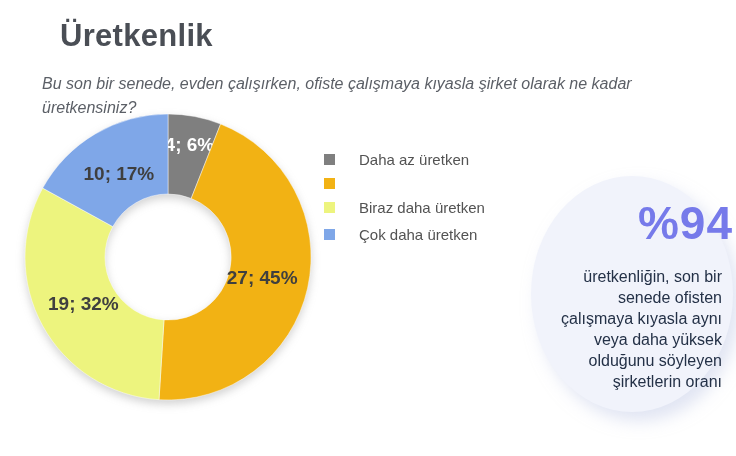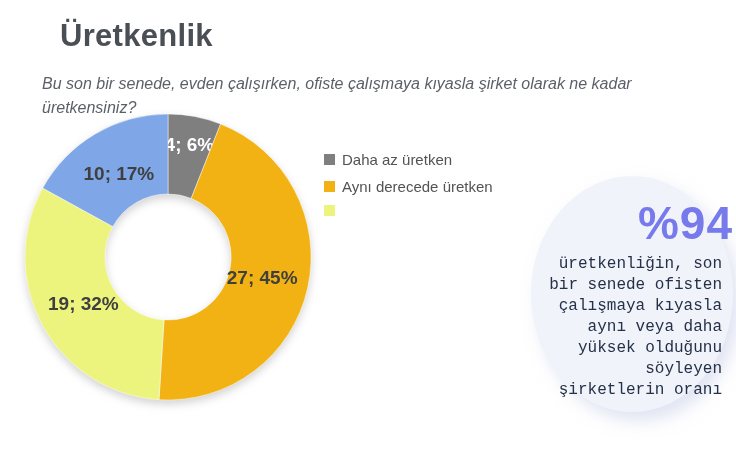--- a/index.html
+++ b/index.html
@@ -52,21 +52,21 @@
     position: absolute;
     left: 324px;
     top: 151px;
     margin: 0;
     padding: 0;
     list-style: none;
   }
   .legend li {
     display: flex;
     align-items: center;
-    gap: 7px;
+    gap: 24px;
     margin-bottom: 10px;
     font-size: 15px;
     line-height: 17px;
     color: #535353;
   }
   .legend .swatch {
     width: 11px;
     height: 11px;
     flex: 0 0 11px;
     display: inline-block;
@@ -83,26 +83,25 @@
     text-align: right;
   }
   .stat {
     margin-top: 20px;
     font-size: 46px;
     font-weight: bold;
     letter-spacing: 1px;
     color: #767aea;
   }
   .stat-desc {
-    margin: 4px auto 0;
+    margin: 16px auto 0;
     width: 180px;
     font-size: 16px;
     line-height: 21px;
     color: #243147;
-    font-family: Liberation Mono, monospace;
   }
 </style>
 </head>
 <body>
 
 <div class="page">
 
   <h1 class="page-title">Üretkenlik</h1>
 
   <p class="question">Bu son bir senede, evden çalışırken, ofiste çalışmaya kıyasla şirket olarak ne kadar üretkensiniz?</p>
@@ -120,24 +119,28 @@
       </svg>
   </div>
 
   <ul class="legend" id="legend">
       <li>
         <span class="swatch" style="background: rgb(127, 127, 127);"></span>
         <span>Daha az üretken</span>
       </li>
       <li>
         <span class="swatch" style="background: rgb(242, 178, 20);"></span>
-        <span>Aynı derecede üretken</span>
       </li>
       <li>
         <span class="swatch" style="background: rgb(237, 244, 126);"></span>
+        <span>Biraz daha üretken</span>
+      </li>
+      <li>
+        <span class="swatch" style="background: rgb(127, 167, 232);"></span>
+        <span>Çok daha üretken</span>
       </li>
     </ul>
 
   <div class="callout" style="background: rgb(241, 243, 251);">
     <div class="stat" style="color: rgb(118, 122, 234);">%94</div>
     <div class="stat-desc">üretkenliğin, son bir senede ofisten çalışmaya kıyasla aynı veya daha yüksek olduğunu söyleyen şirketlerin oranı</div>
   </div>
 
 </div>
 

